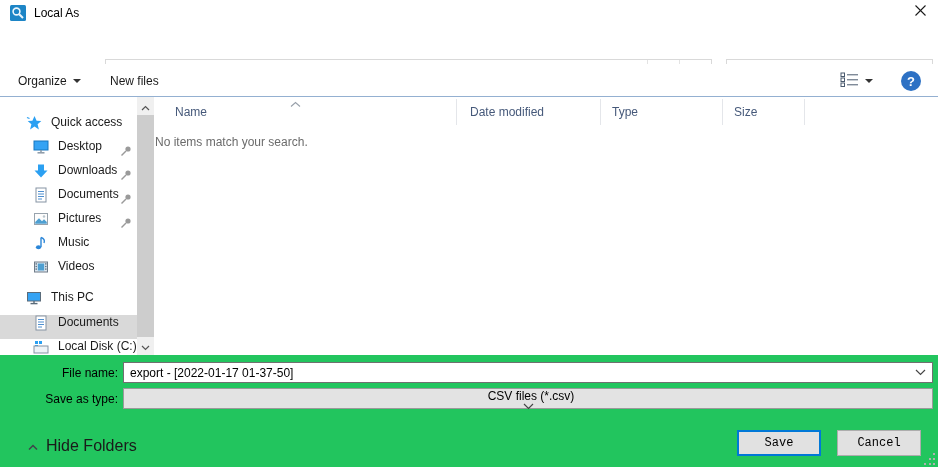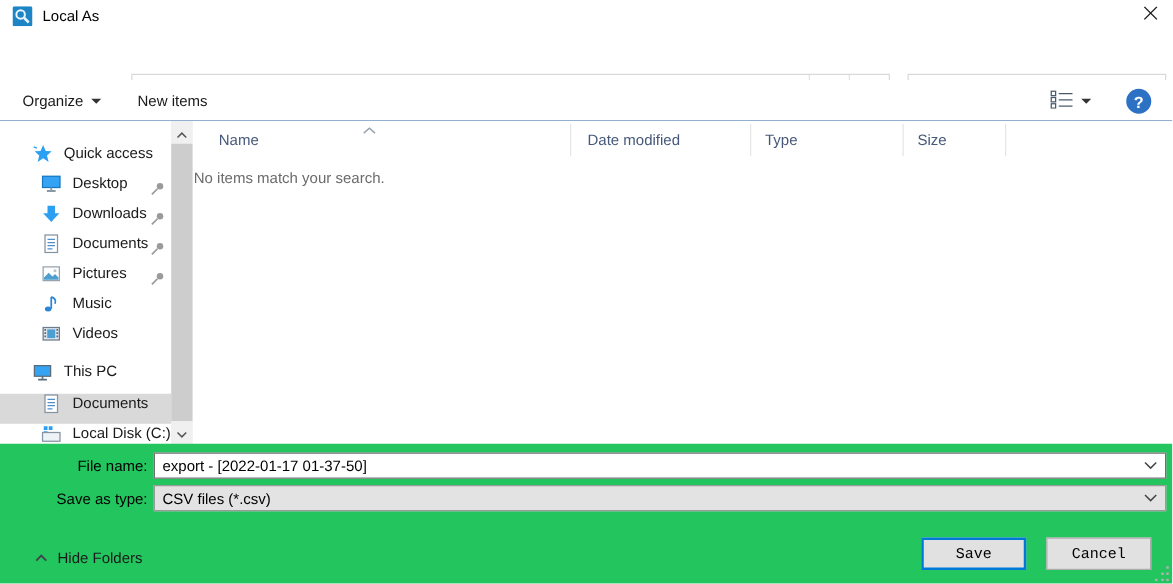--- a/index.html
+++ b/index.html
@@ -49,25 +49,25 @@
   .hcell { height:26px; display:flex; align-items:center; color:#46597a; border-right:1px solid #e4e6ea; cursor:pointer; }
   .sort-caret { position:absolute; left:135px; top:0; width:12px; height:8px; }
   .empty-msg { position:absolute; left:0; top:38px; width:783px; text-align:left; color:#6b6b6b; }
 
   
   .bottom { position:absolute; left:0; top:355px; width:938px; height:112px; background:#22c55e; }
   .fld-label { position:absolute; left:0; width:118px; text-align:right; color:#000; }
   .combo { position:absolute; left:123px; width:810px; height:21px; display:flex; align-items:center; }
   .combo-edit { border:1px solid #707070; background:#fff; }
   .combo-edit input { flex:1; border:none; outline:none; font-family:inherit; font-size:12px; padding:0 4px 0 6px; color:#000; background:transparent; }
-  .combo-ro { border:1px solid #9a9a9a; background:#e3e3e3; cursor:pointer; }
+  .combo-ro { border:1px solid #9a9a9a; background:#e3e3e3; cursor:pointer;flex-direction:column; }
   .combo-ro .val { flex:1; padding-left:6px; color:#000; }
   .combo .chev { width:24px; display:flex; align-items:center; justify-content:center; }
 
-  .hide-folders { position:absolute; left:28px; top:436px; height:20px; border:none; background:transparent; font-family:inherit; font-size:12px; color:#1a1a1a; display:flex; align-items:center; gap:8px; cursor:pointer; }
+  .hide-folders { position:absolute; left:28px; top:436px; height:20px; border:none; background:transparent; font-family:inherit; font-size:16px; color:#1a1a1a; display:flex; align-items:center; gap:8px; cursor:pointer; }
   .btn { position:absolute; top:430px; width:84px; height:26px; background:#e1e1e1; border:1px solid #adadad; font-family:Liberation Mono, monospace; font-size:12px; color:#000; cursor:pointer; }
   .btn.default { border:2px solid #0078d7; }
   .grip { position:absolute; right:2px; bottom:2px; width:14px; height:14px; }
 </style>
 </head>
 <body>
 
 <div id="window">
 
   <div class="titlebar">
@@ -173,21 +173,21 @@
       </span>
     </div>
   </div>
 
   <div class="toolbar">
     <button class="tb-btn" style="left:14px">
       <span>Organize</span>
       <span class="caret-down"></span>
     </button>
     <button class="tb-btn" style="left:106px">
-      <span>New items</span>
+      <span>New files</span>
     </button>
     <button class="tb-btn" style="left:836px">
       <span>
         <svg width="19" height="15" viewBox="0 0 19 15">
             <g stroke="#4a5a6e" fill="none">
               <rect x="1" y="1" width="3.5" height="3.5"></rect>
               <rect x="1" y="6" width="3.5" height="3.5"></rect>
               <rect x="1" y="11" width="3.5" height="3.5"></rect>
               <line x1="7" y1="2.8" x2="18" y2="2.8"></line>
               <line x1="7" y1="7.8" x2="18" y2="7.8"></line>

